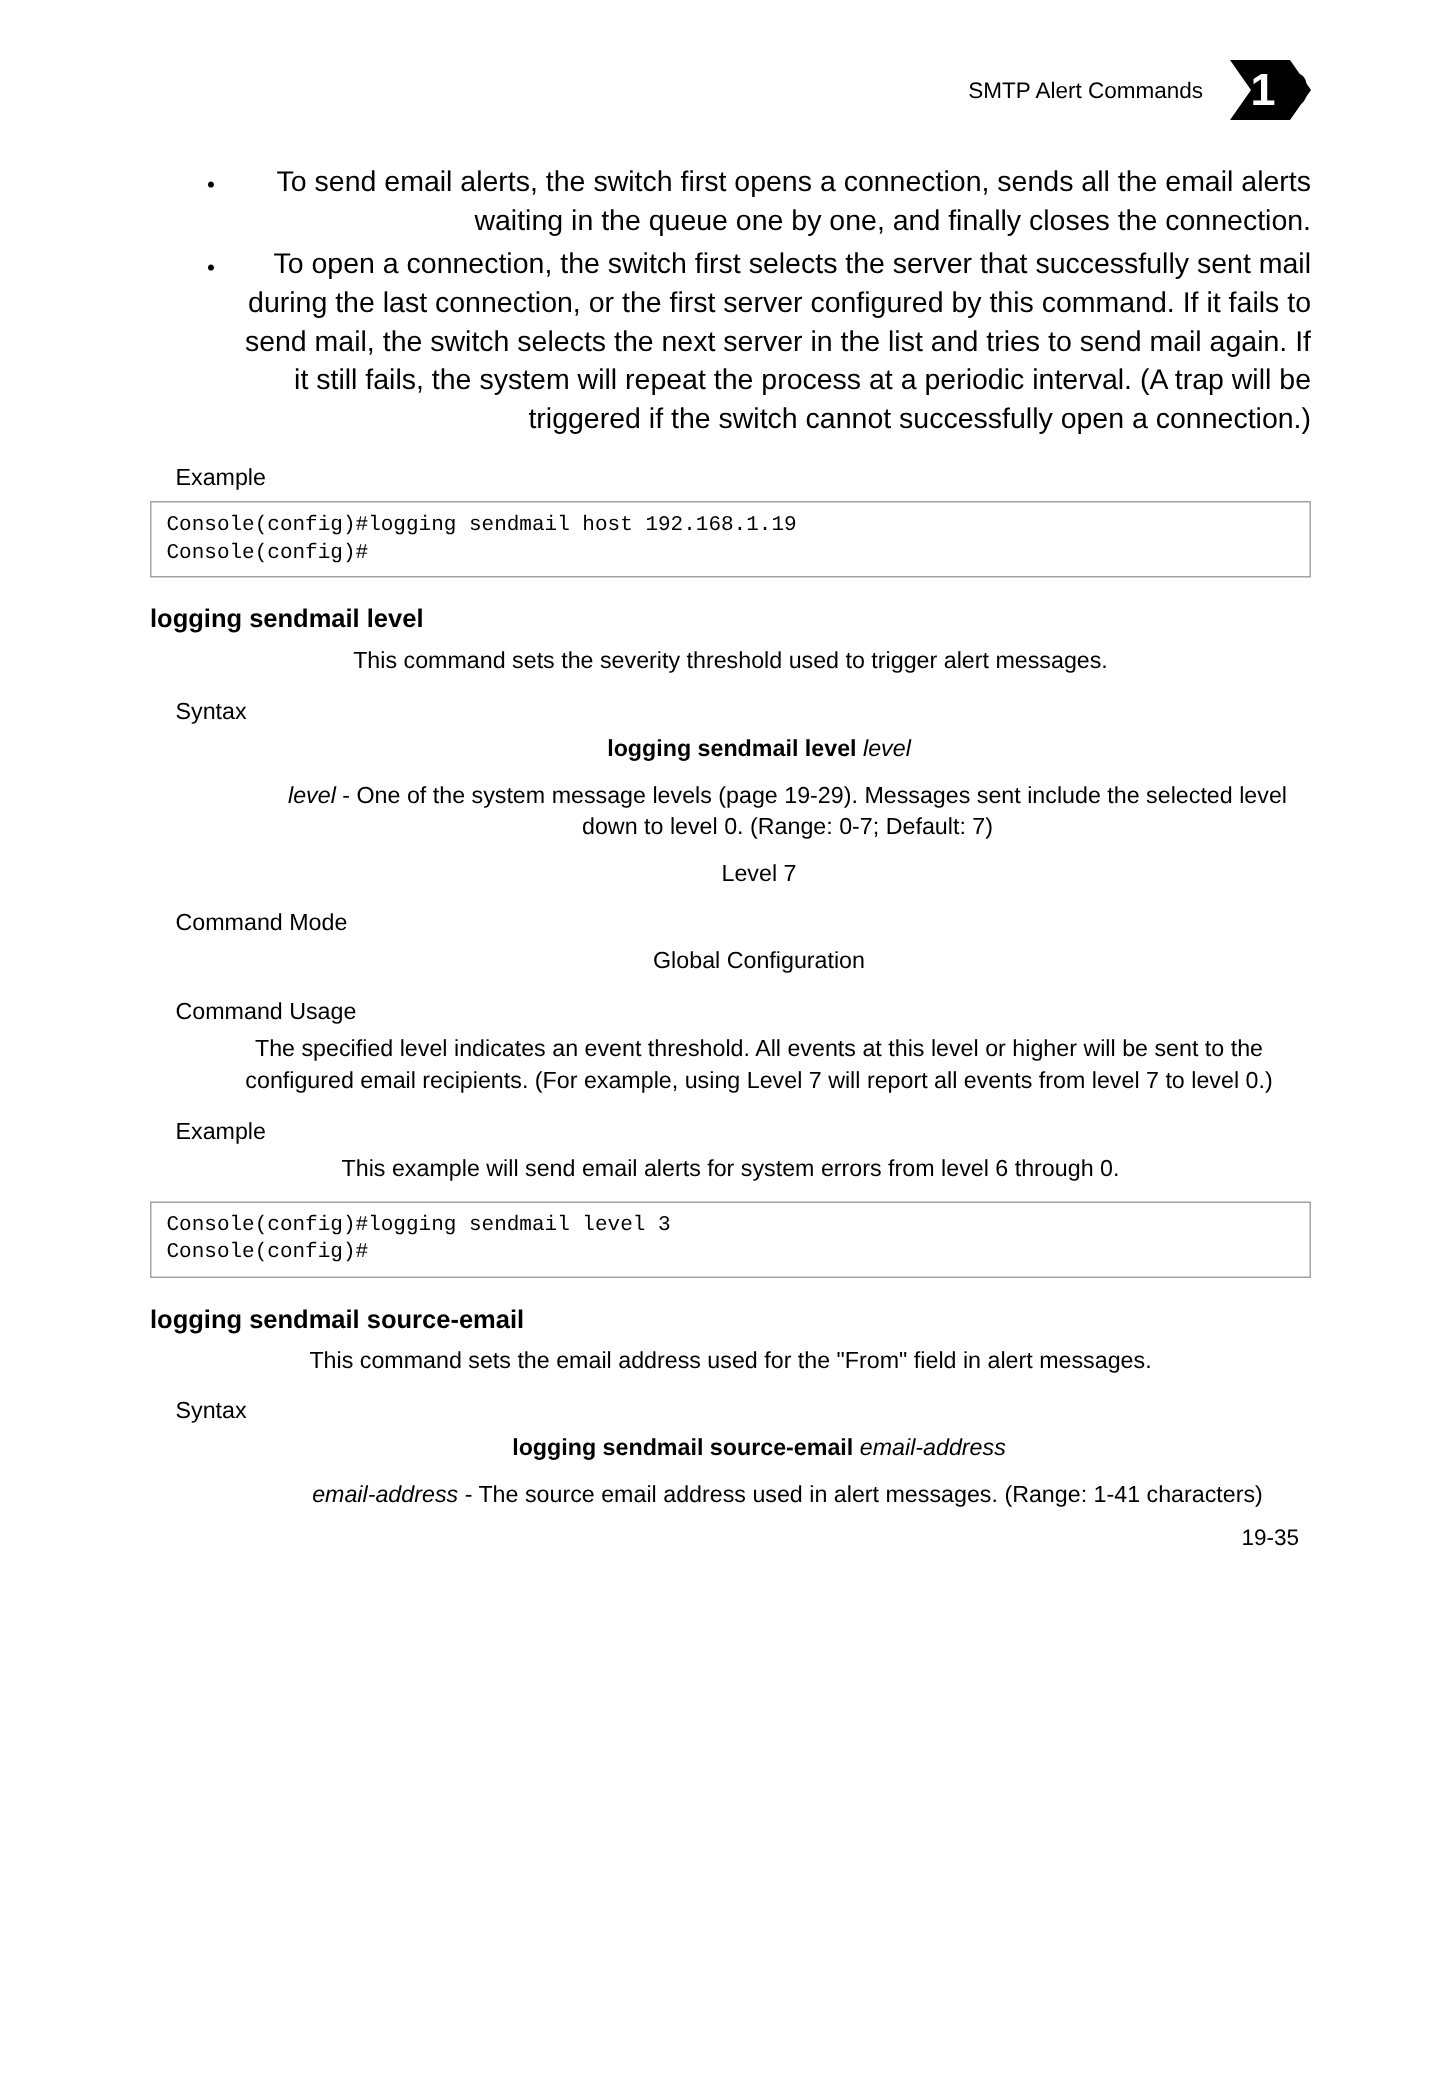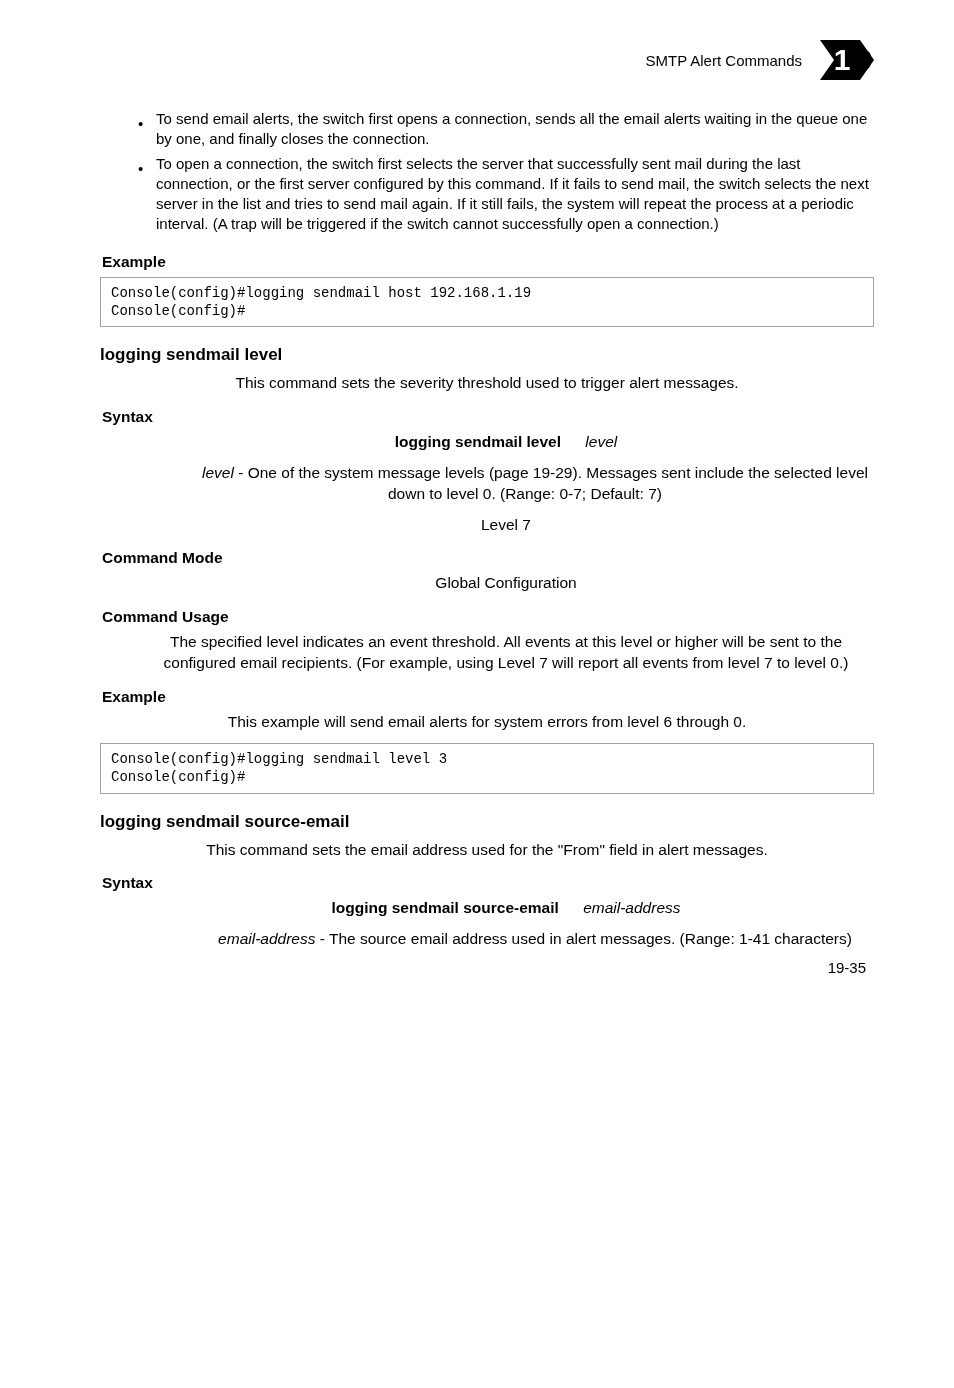--- a/index.html
+++ b/index.html
@@ -44,27 +44,28 @@
   }
   .bullet-dot {
     width: 6px;
     min-width: 6px;
     margin-right: 12px;
     margin-top: 7px;
     font-size: 15px;
     line-height: 1;
   }
   .bullet-text {
-    font-size: 15px;
+    font-size: 19px;
     line-height: 1.35;
+    text-align: right;
   }
   .section-heading {
-    font-weight: bold;
+    font-weight: normal;
     font-size: 15.5px;
-    margin: 14px 0 6px 2px;
+    margin: 14px 0 6px 17px;
   }
   .code-block {
     border: 1px solid #a3a3a3;
     padding: 6px 10px;
     font-family: "Courier New", Courier, monospace;
     font-size: 14px;
     line-height: 1.3;
     margin: 6px 0 18px 0;
     white-space: pre;
   }
@@ -83,21 +84,20 @@
     padding-left: 38px;
   }
   .indent-2 {
     padding-left: 76px;
   }
   .bold-span {
     font-weight: bold;
   }
   .italic-span {
     font-style: italic;
-    padding-left: 20px;
   }
   .page-number {
     position: absolute;
     bottom: 24px;
     right: 88px;
     font-size: 15px;
   }
 </style>
 </head>
 <body>

